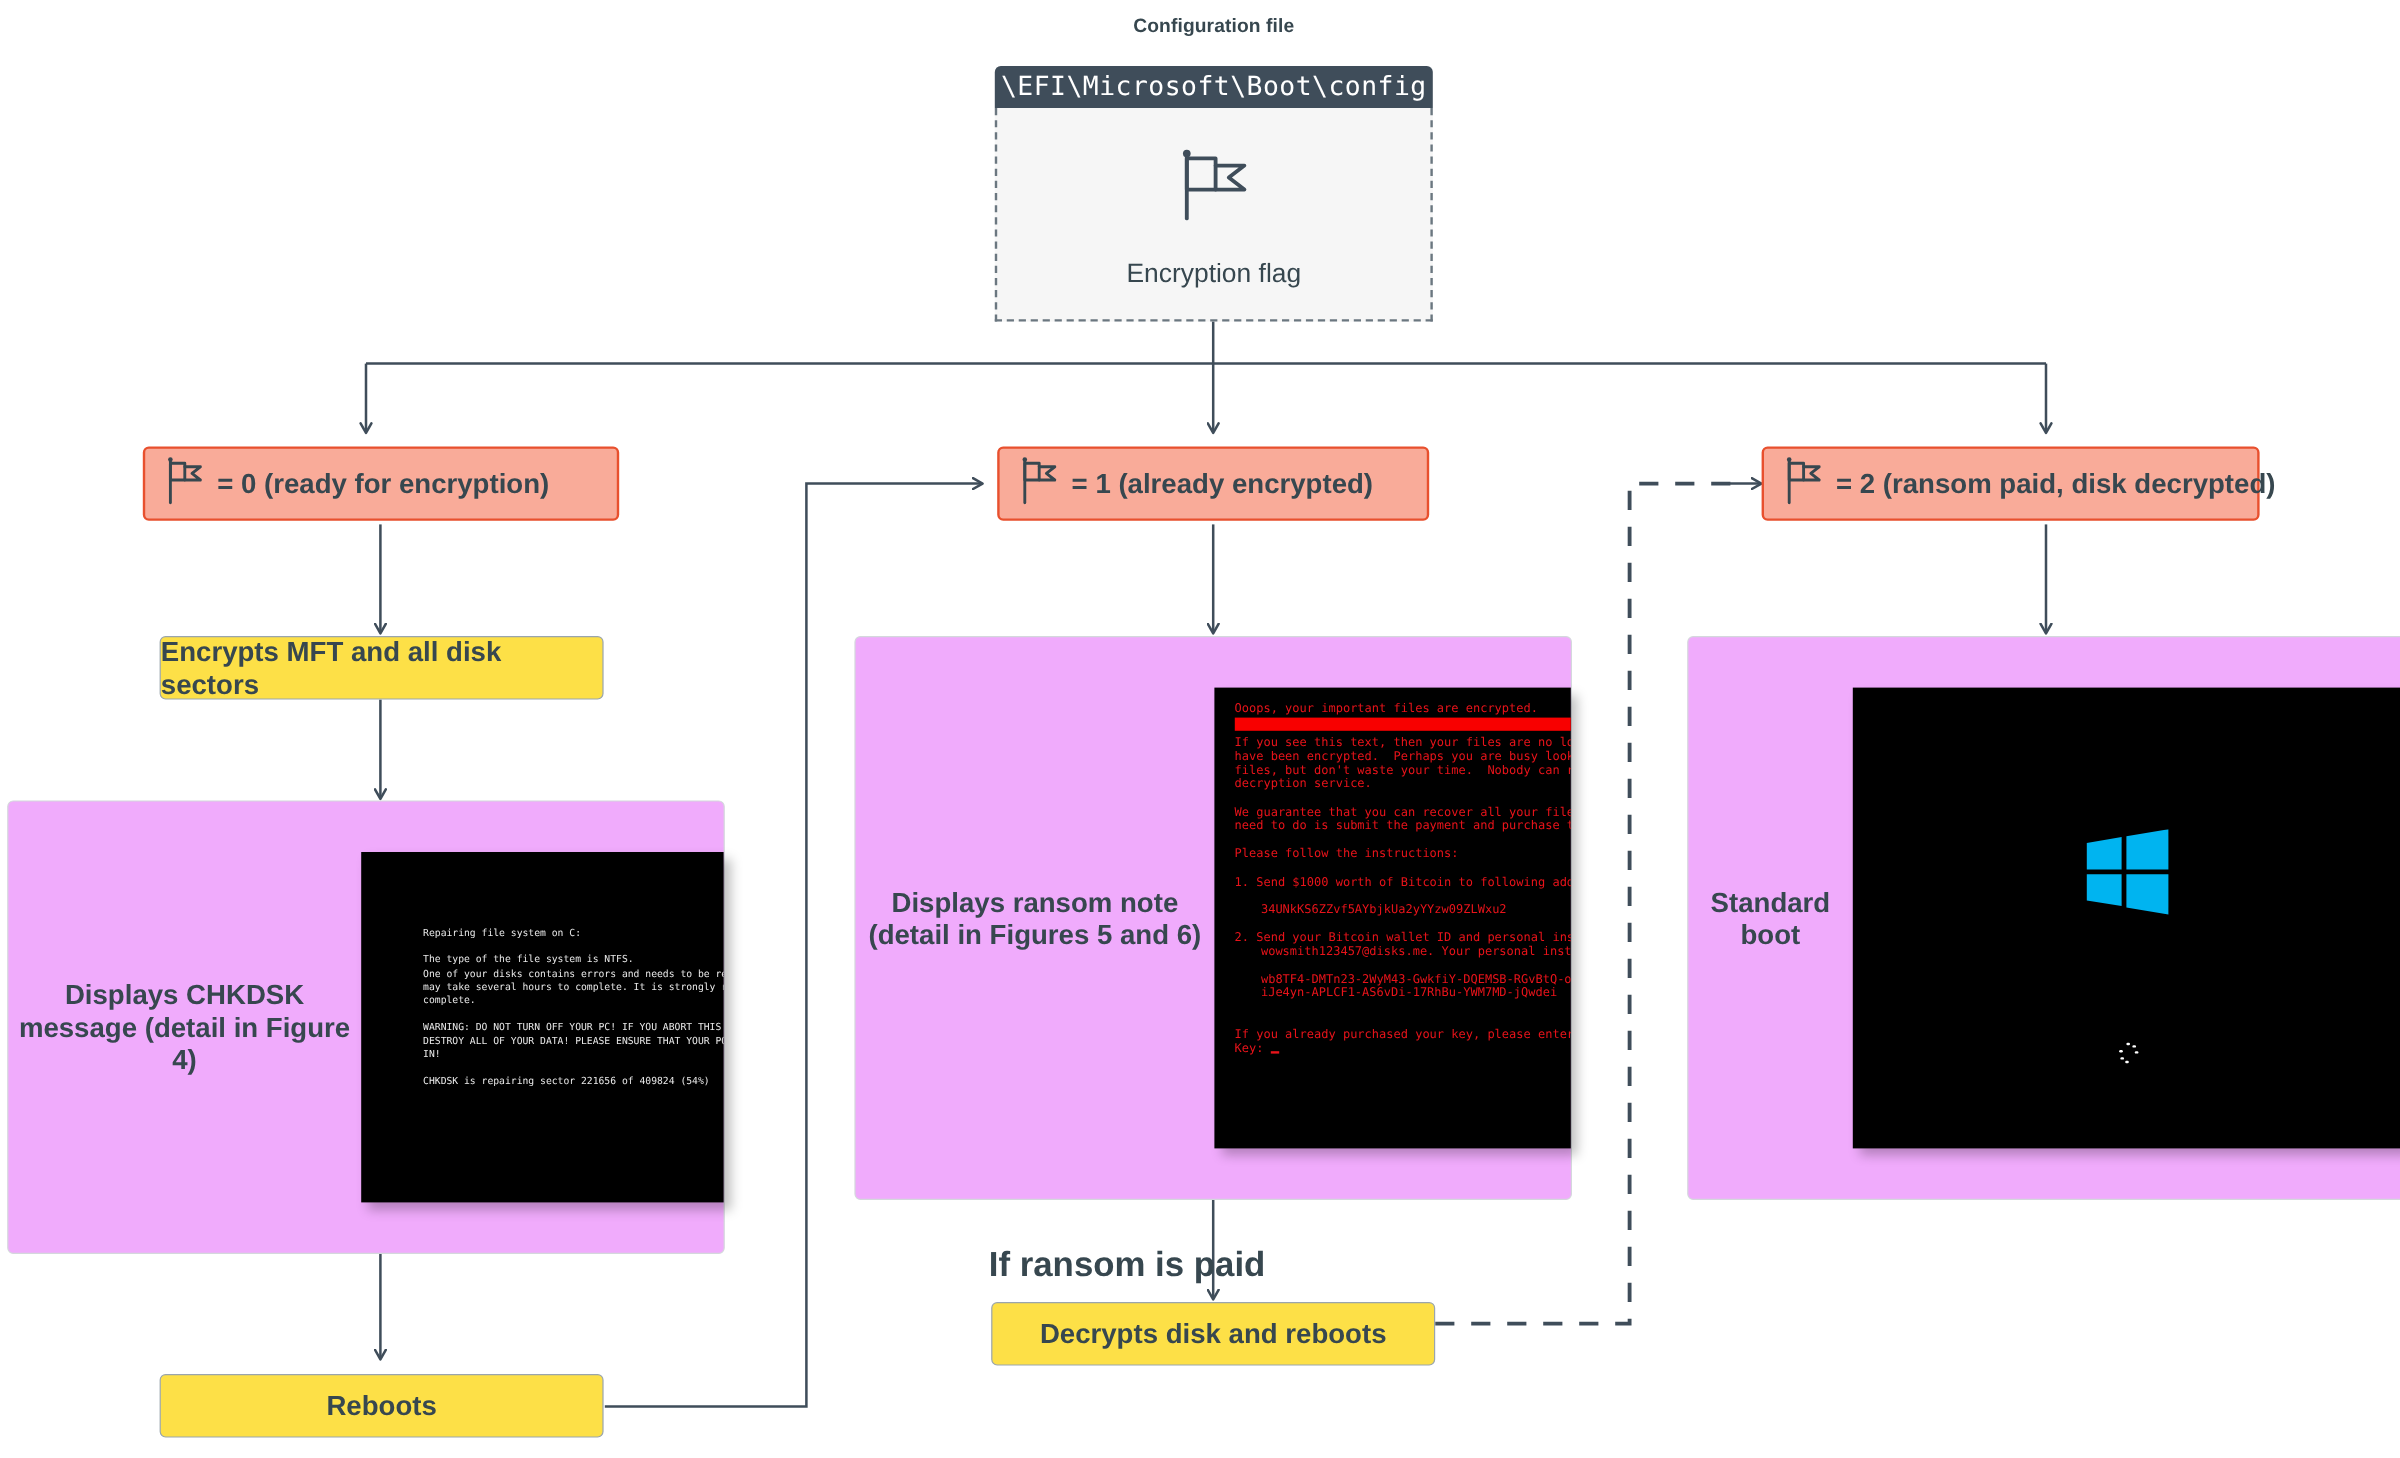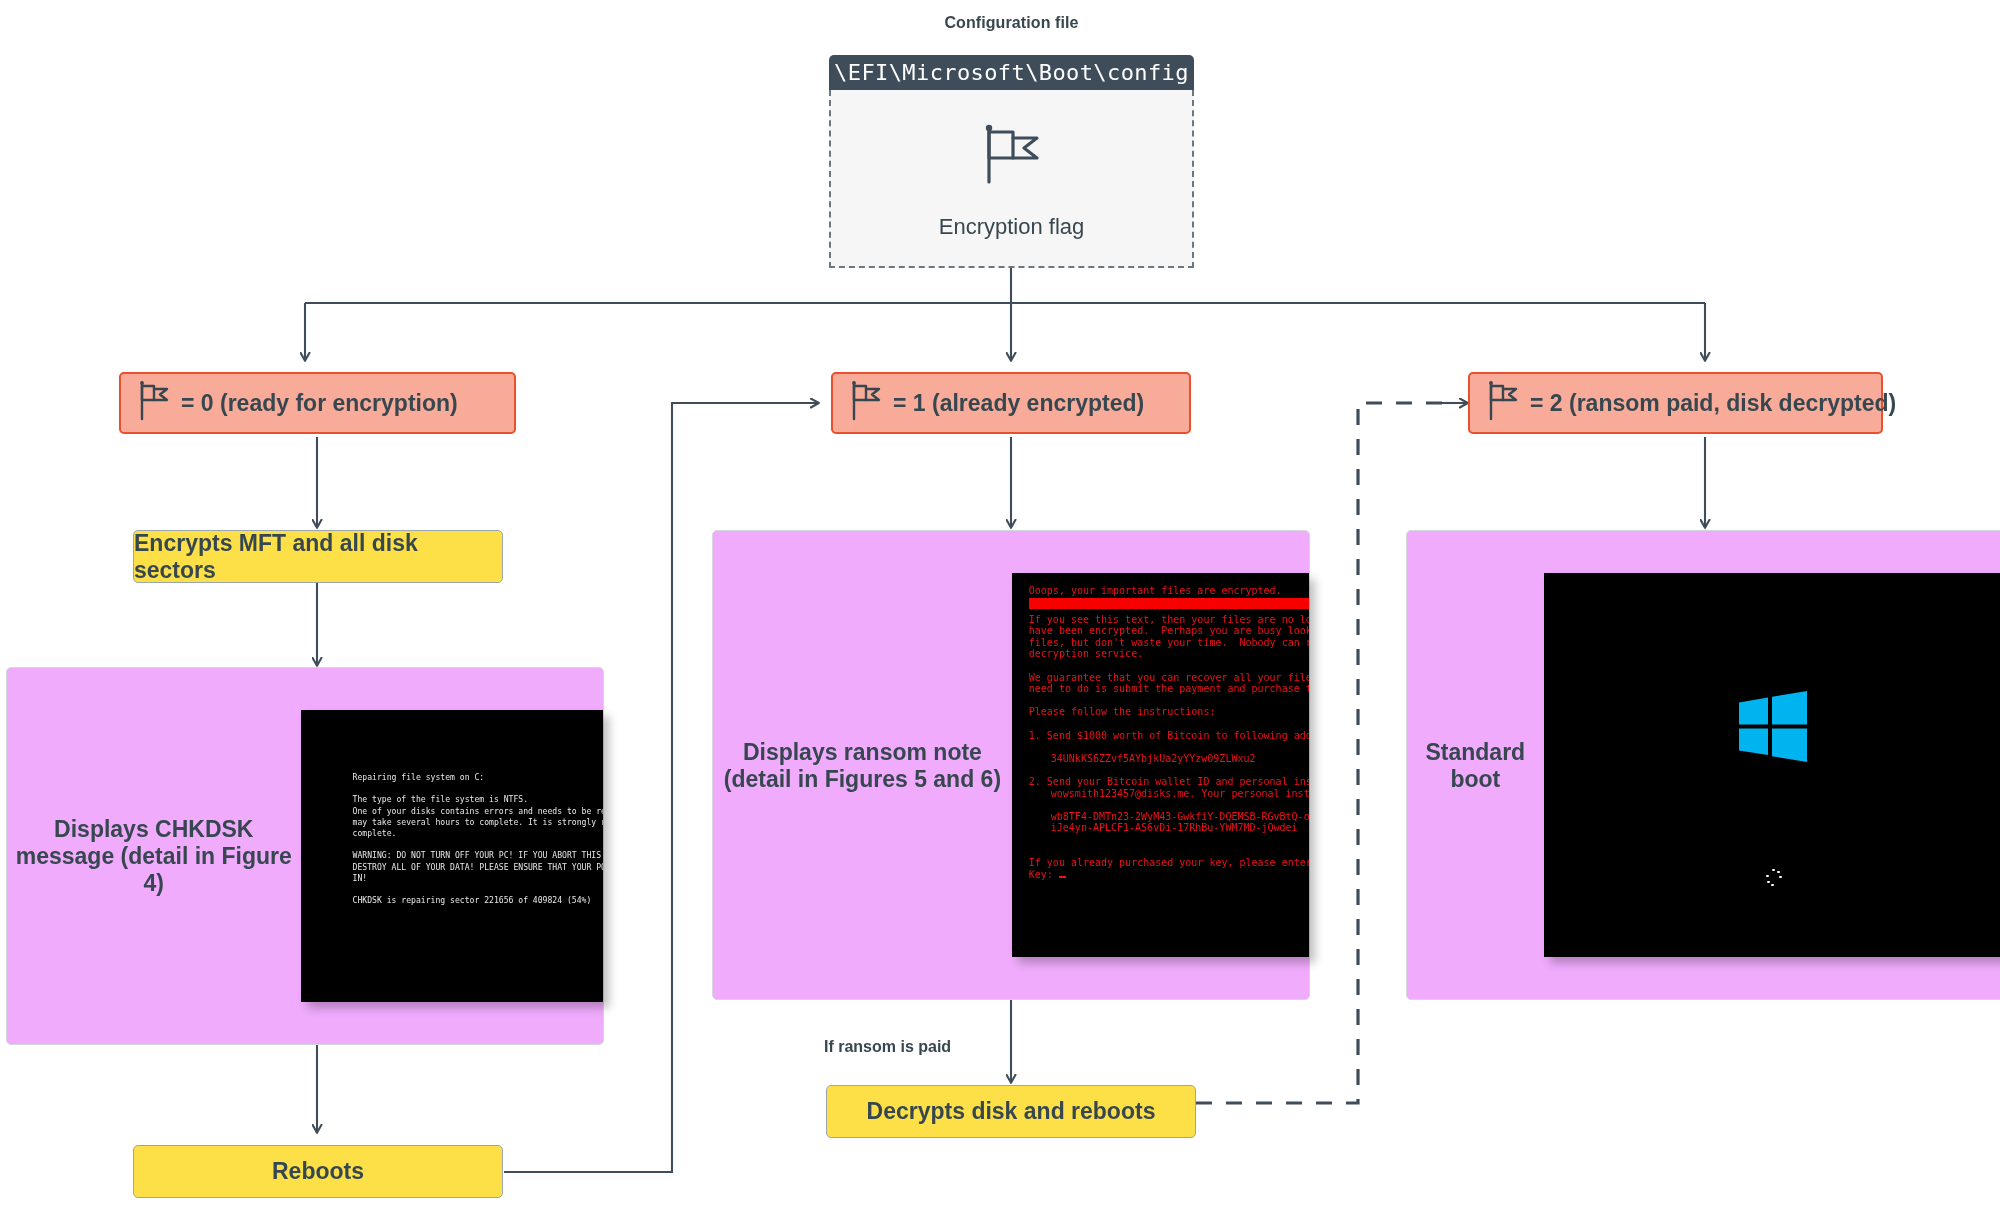--- a/index.html
+++ b/index.html
@@ -86,21 +86,21 @@
   .ransom .bar{display:block;background:#f80000;height:11px;width:485px;margin:1px 0 5px 0;}
   .ransom .ind{padding-left:22px;display:block;}
   .ransom .cur{display:inline-block;width:7px;height:2px;background:#e8131a;vertical-align:bottom;margin-bottom:2px;}
 
   
   .winlogo{position:absolute;left:50%;top:118px;transform:translateX(-50%);}
   .spinner{position:absolute;left:50%;top:296px;transform:translateX(-50%);width:18px;height:18px;}
   .spinner i{position:absolute;width:2.2px;height:2.2px;background:#fff;border-radius:50%;}
 
   .edge-label{
-    position:absolute;font-size:16px;font-weight:700;color:#37474f;white-space:nowrap;
+    position:absolute;font-size:29px;font-weight:700;color:#37474f;white-space:nowrap;
   }
 </style>
 </head>
 <body>
 
 <div id="stage">
 
   <svg class="wires" viewBox="0 0 2000 1215">
     <defs>
       <marker id="ah" markerWidth="11" markerHeight="11" refX="8.2" refY="5.5" orient="auto" markerUnits="userSpaceOnUse">

